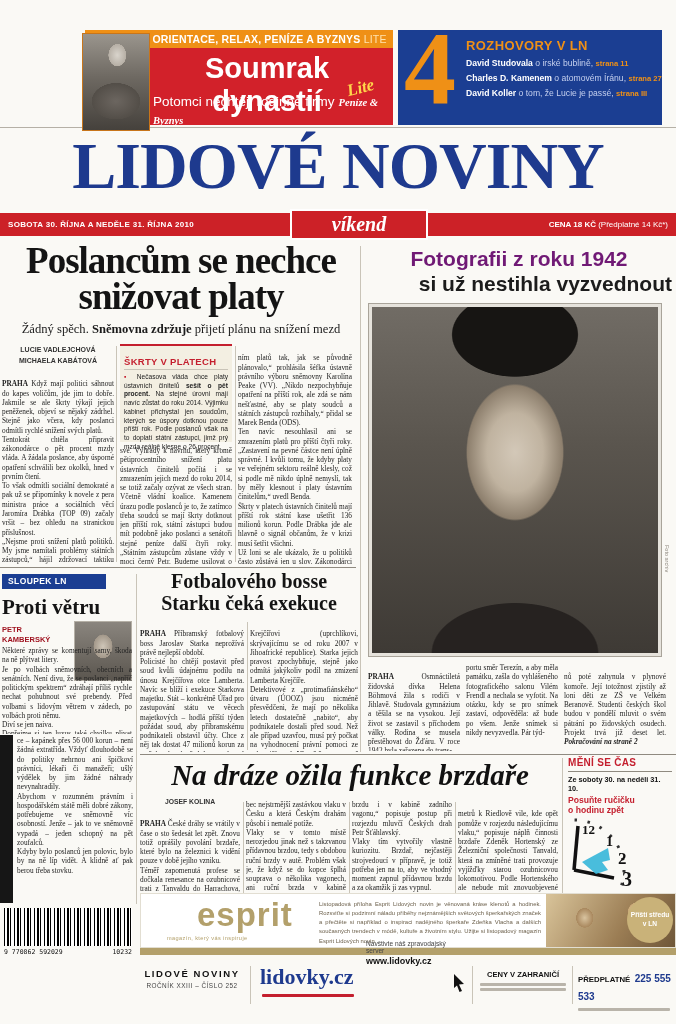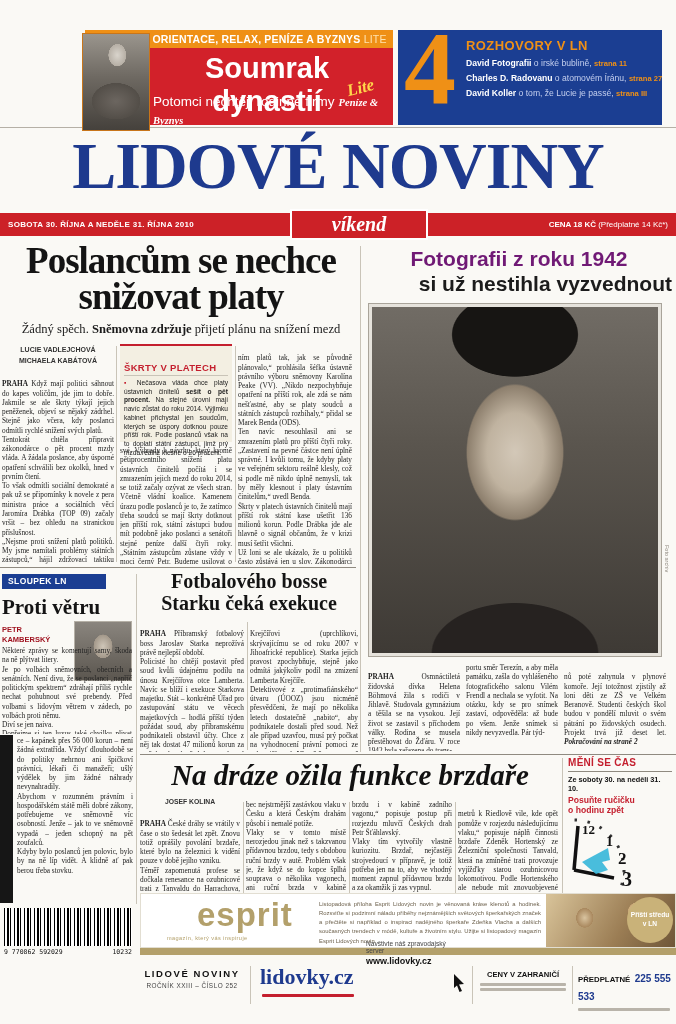--- a/index.html
+++ b/index.html
@@ -38,22 +38,22 @@
                 background:
                   radial-gradient(16px 20px at 52% 22%, #d9d4cc 0%, #b6afa5 55%, rgba(0,0,0,0) 56%),
                   radial-gradient(40px 30px at 50% 70%, #6c6660 0%, #534e48 60%, rgba(0,0,0,0) 61%),
                   linear-gradient(180deg,#9a958d 0%,#6e6962 45%,#45413c 100%);"></div>
   </div>
 
   <div class="abs" style="left:398px;top:30px;width:264px;height:95px;background:#1b3e92;">
     <div class="abs serif" style="left:0px;top:-14px;width:64px;text-align:center;font-size:104px;line-height:1;font-weight:bold;color:#ef9016;">4</div>
     <div class="abs sans" style="left:68px;top:8px;font-size:13px;font-weight:bold;color:#ef9016;letter-spacing:.4px;">ROZHOVORY V LN</div>
     <div class="abs sans" style="left:68px;top:26px;width:192px;font-size:8.6px;line-height:1.75;color:#c4cfee;">
-      <div style="white-space:nowrap;"><b style="color:#fff;">David Fotografii</b><span> o irské bublině, </span><b style="color:#ef9016;font-size:7.6px;">strana 11</b></div>
-      <div style="white-space:nowrap;"><b style="color:#fff;">Charles D. Radovanu</b><span> o atomovém Íránu, </span><b style="color:#ef9016;font-size:7.6px;">strana 27</b></div>
+      <div style="white-space:nowrap;"><b style="color:#fff;">David Studovala</b><span> o irské bublině, </span><b style="color:#ef9016;font-size:7.6px;">strana 11</b></div>
+      <div style="white-space:nowrap;"><b style="color:#fff;">Charles D. Kamenem</b><span> o atomovém Íránu, </span><b style="color:#ef9016;font-size:7.6px;">strana 27</b></div>
       <div style="white-space:nowrap;"><b style="color:#fff;">David Koller</b><span> o tom, že Lucie je passé, </span><b style="color:#ef9016;font-size:7.6px;">strana III</b></div>
     </div>
   </div>
 
   <div class="abs hrule" style="left:0;top:127px;width:676px;background:#b5b0a6;"></div>
 
   <div class="abs serif" style="left:0;top:126px;width:676px;text-align:center;font-size:66px;line-height:1.2;font-weight:bold;color:#1e3a8e;letter-spacing:-1px;">LIDOVÉ NOVINY</div>
 
   <div class="abs" style="left:0;top:213px;width:676px;height:23px;background:#cc2127;"></div>
   <div class="abs sans" style="left:8px;top:220px;font-size:8px;font-weight:bold;color:#fff;letter-spacing:.3px;">SOBOTA 30. ŘÍJNA A NEDĚLE 31. ŘÍJNA 2010</div>
@@ -86,21 +86,21 @@
       <div>MICHAELA KABÁTOVÁ</div>
   </div>
   <div class="abs coltext" style="left:2px;top:370px;width:112px;height:194px;">
     <b class="lead-word">PRAHA </b><span>Když mají politici sáhnout do kapes voličům, jde jim to dobře. Jakmile se ale škrty týkají jejich peněženek, objeví se nějaký zádrhel. Stejně jako včera, kdy poslanci odmítli rychlé snížení svých platů.
 Tentokrát chtěla připravit zákonodárce o pět procent mzdy vláda. A žádala poslance, aby úsporné opatření schválili bez okolků, hned v prvním čtení.
 To však odmítli sociální demokraté a pak už se připomínky k novele z pera ministra práce a sociálních věcí Jaromíra Drábka (TOP 09) začaly vršit – bez ohledu na stranickou příslušnost.
 „Nejsme proti snížení platů politiků. My jsme namítali problémy státních zástupců,“ hájil zdržovací taktiku oranžových místopředseda klubu ČSSD Václav Klučka.
 Hned jak sociální demokraté svým vetem otevřeli prostor debatě, hladké schválení škrtů vzalo za</span>
   </div>
 
-  <div class="abs" style="left:120px;top:344px;width:112px;height:98px;background:#f3efe2;border-top:2px solid #c41f2e;padding:16px 4px;box-sizing:border-box;">
+  <div class="abs" style="left:120px;top:344px;width:112px;height:98px;background:#f3efe2;border-top:2px solid #c41f2e;padding:10px 4px;box-sizing:border-box;">
     <div class="sans" style="font-size:9.5px;font-weight:bold;color:#c41f2e;letter-spacing:.3px;">ŠKRTY V PLATECH</div>
     <div style="height:1px;background:#c9c4b8;margin:2px 0 3px 0;"></div>
     <div class="sans" style="font-size:6.6px;line-height:1.32;text-align:justify;color:#222;">
       <span style="color:#c41f2e;">▪ </span><span>Nečasova vláda chce platy ústavních činitelů </span><b>sešít o pět procent.</b><span> Na stejné úrovni mají navíc zůstat do roku 2014. Výjimku kabinet přichystal jen soudcům, kterých se úspory dotknou pouze příští rok. Podle poslanců však na to doplatí státní zástupci, jimž prý mzda reálně klesne o 26 procent.</span>
     </div>
   </div>
   <div class="abs coltext" style="left:120px;top:446px;width:112px;height:118px;">své. Výhrady k návrhu, který kromě pětiprocentního snížení platu ústavních činitelů počítá i se zmrazením jejich mezd do roku 2014, se totiž začaly ozývat ze všech stran. Včetně vládní koalice. Kamenem úrazu podle poslanců je to, že zatímco třeba soudců se mají škrty dotknout jen příští rok, státní zástupci budou mít podobně jako poslanci a senátoři stejné peníze další čtyři roky. „Státním zástupcům zůstane vždy v moci černý Petr. Budeme usilovat o to, aby nebyli dotčeni sníže-</div>
 
   <div class="abs coltext" style="left:238px;top:344px;width:114px;height:220px;">
     <span>ním platů tak, jak se původně plánovalo,“ prohlásila šéfka ústavně právního výboru sněmovny Karolína Peake (VV). „Nikdo nezpochybňuje opatření na příští rok, ale zdá se nám nešťastné, aby se platy soudců a státních zástupců rozbíhaly,“ přidal se Marek Benda (ODS).

